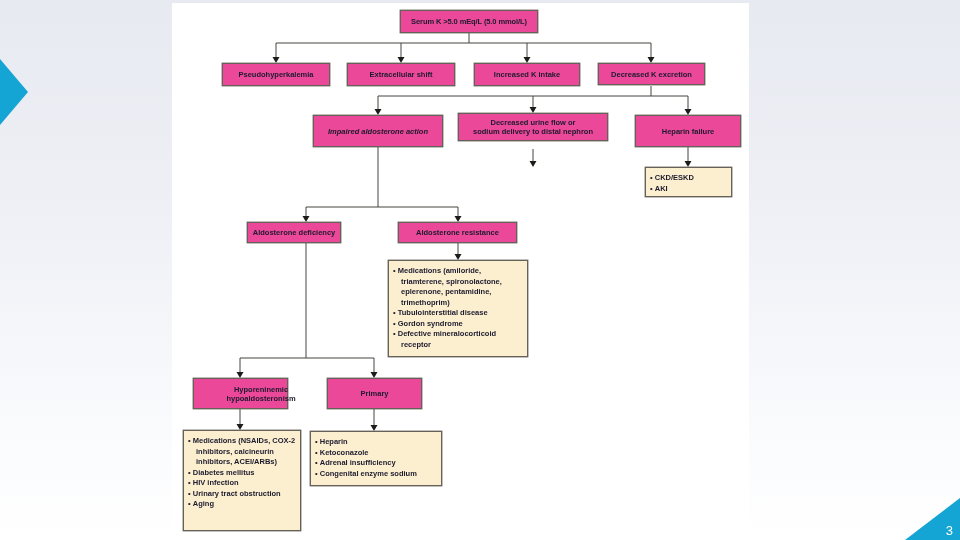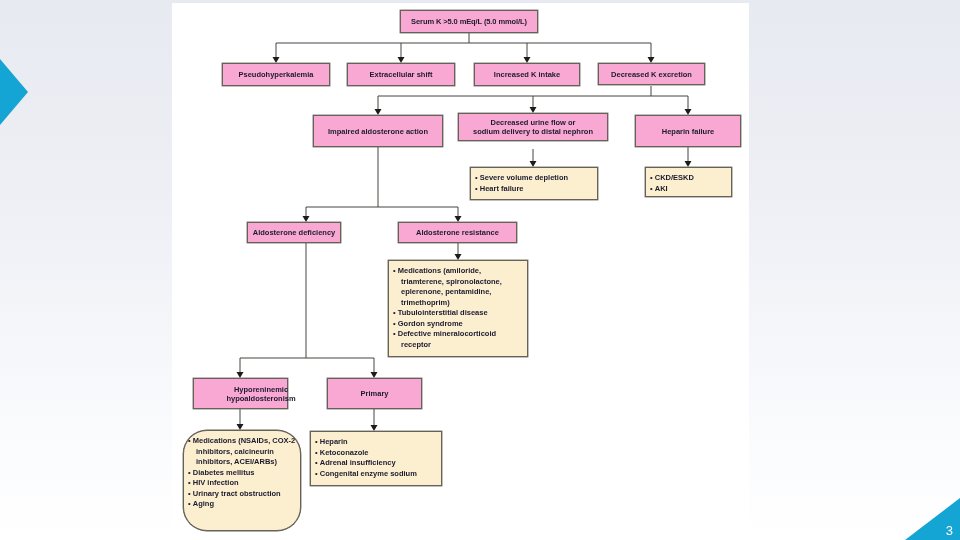--- a/index.html
+++ b/index.html
@@ -28,21 +28,21 @@
     color:#ffffff;font-size:13px;line-height:13px;
   }
   
   .figure{
     position:absolute;left:172px;top:3px;width:577px;height:535px;
     background:#ffffff;
   }
   .connectors{position:absolute;left:0;top:0;width:577px;height:535px;}
   .node{
     position:absolute;
-    background:#f9a8d4;
+    background:#ec4899;
     border:1px solid #66625a;
     box-shadow:0 0 0 .4px #66625a;
     color:#1b1a2e;
     font-size:7.5px;font-weight:bold;line-height:9px;
     display:flex;align-items:center;justify-content:center;
     text-align:center;white-space:pre-line;
     box-sizing:border-box;
   }
   .listbox{
     position:absolute;
@@ -57,31 +57,31 @@
   }
   .listbox ul{margin:0;padding:0;list-style:none;}
   .listbox li{padding-left:8px;text-indent:-8px;}
   .listbox li::before{content:"\2022\00a0";}
   
   .n-serum{left:228px;top:7px;width:138px;height:23px;letter-spacing:-.1px;}
   .n-pseudo{left:50px;top:60px;width:108px;height:23px;}
   .n-extra{left:175px;top:60px;width:108px;height:23px;}
   .n-intake{left:302px;top:60px;width:106px;height:23px;}
   .n-excretion{left:426px;top:60px;width:107px;height:22px;}
-  .n-impaired{left:141px;top:112px;width:130px;height:32px;}
+  .n-impaired{left:141px;top:112px;width:130px;height:32px;font-style:italic;}
   .n-urine{left:286px;top:110px;width:150px;height:28px;}
   .n-kidney{left:463px;top:112px;width:106px;height:32px;}
   .l-volume{left:298px;top:164px;width:128px;height:33px;}
   .l-kidney{left:473px;top:164px;width:87px;height:30px;}
   .n-aldef{left:75px;top:219px;width:94px;height:21px;}
   .n-aldres{left:226px;top:219px;width:119px;height:21px;}
   .l-resist{left:216px;top:257px;width:140px;height:97px;}
   .n-hypo{left:21px;top:375px;width:95px;height:31px;padding-left:41px;}
   .n-primary{left:155px;top:375px;width:95px;height:31px;}
-  .l-hypo{left:11px;top:427px;width:118px;height:101px;border-radius:24px;}
+  .l-hypo{left:11px;top:427px;width:118px;height:101px;}
   .l-primary{left:138px;top:428px;width:132px;height:55px;}
 </style>
 </head>
 <body>
 
 <div class="slide">
 
   <div class="left-chevron"></div>
 
   <div class="figure">
@@ -128,26 +128,20 @@
     <div class="node n-pseudo">Pseudohyperkalemia</div>
     <div class="node n-extra">Extracellular shift</div>
     <div class="node n-intake">Increased K intake</div>
     <div class="node n-excretion">Decreased K excretion</div>
 
     <div class="node n-impaired">Impaired aldosterone action</div>
     <div class="node n-urine">Decreased urine flow or
 sodium delivery to distal nephron</div>
     <div class="node n-kidney">Heparin failure</div>
 
-    <div class="listbox l-volume">
-      <ul>
-        <li>Severe volume depletion</li>
-        <li>Heart failure</li>
-      </ul>
-    </div>
 
     <div class="listbox l-kidney">
       <ul>
         <li>CKD/ESKD</li>
         <li>AKI</li>
       </ul>
     </div>
 
     <div class="node n-aldef">Aldosterone deficiency</div>
     <div class="node n-aldres">Aldosterone resistance</div>

